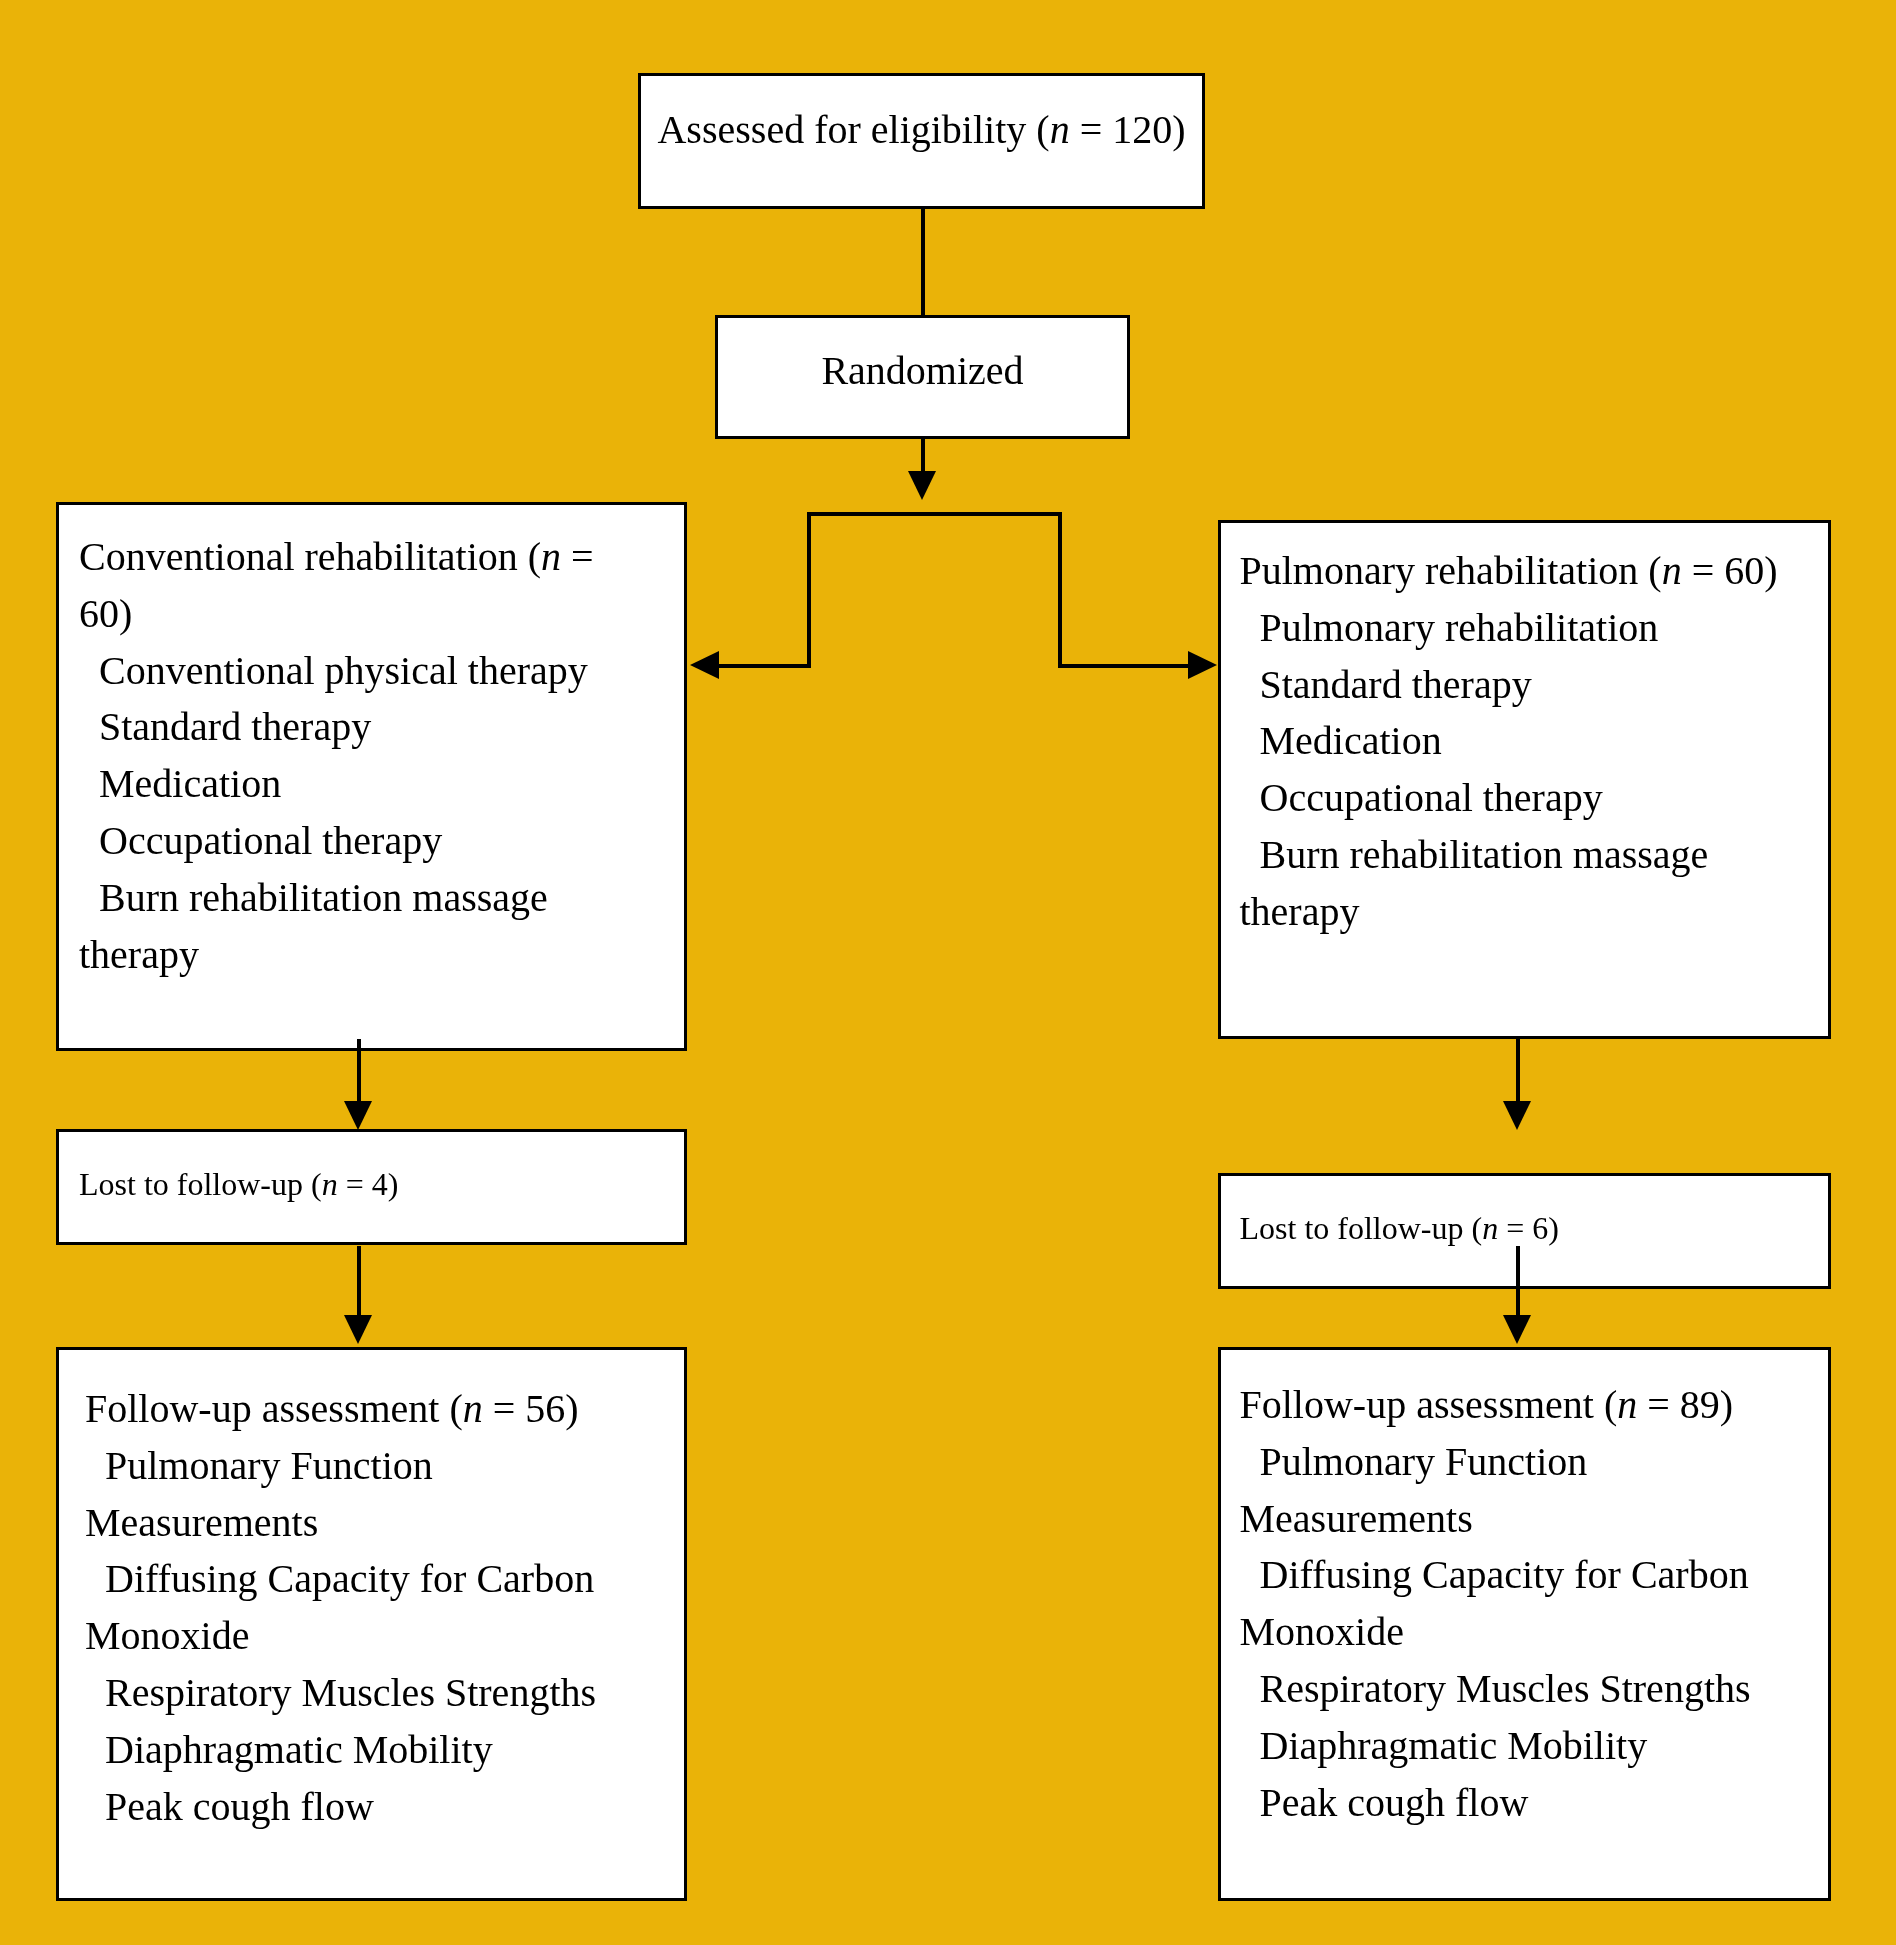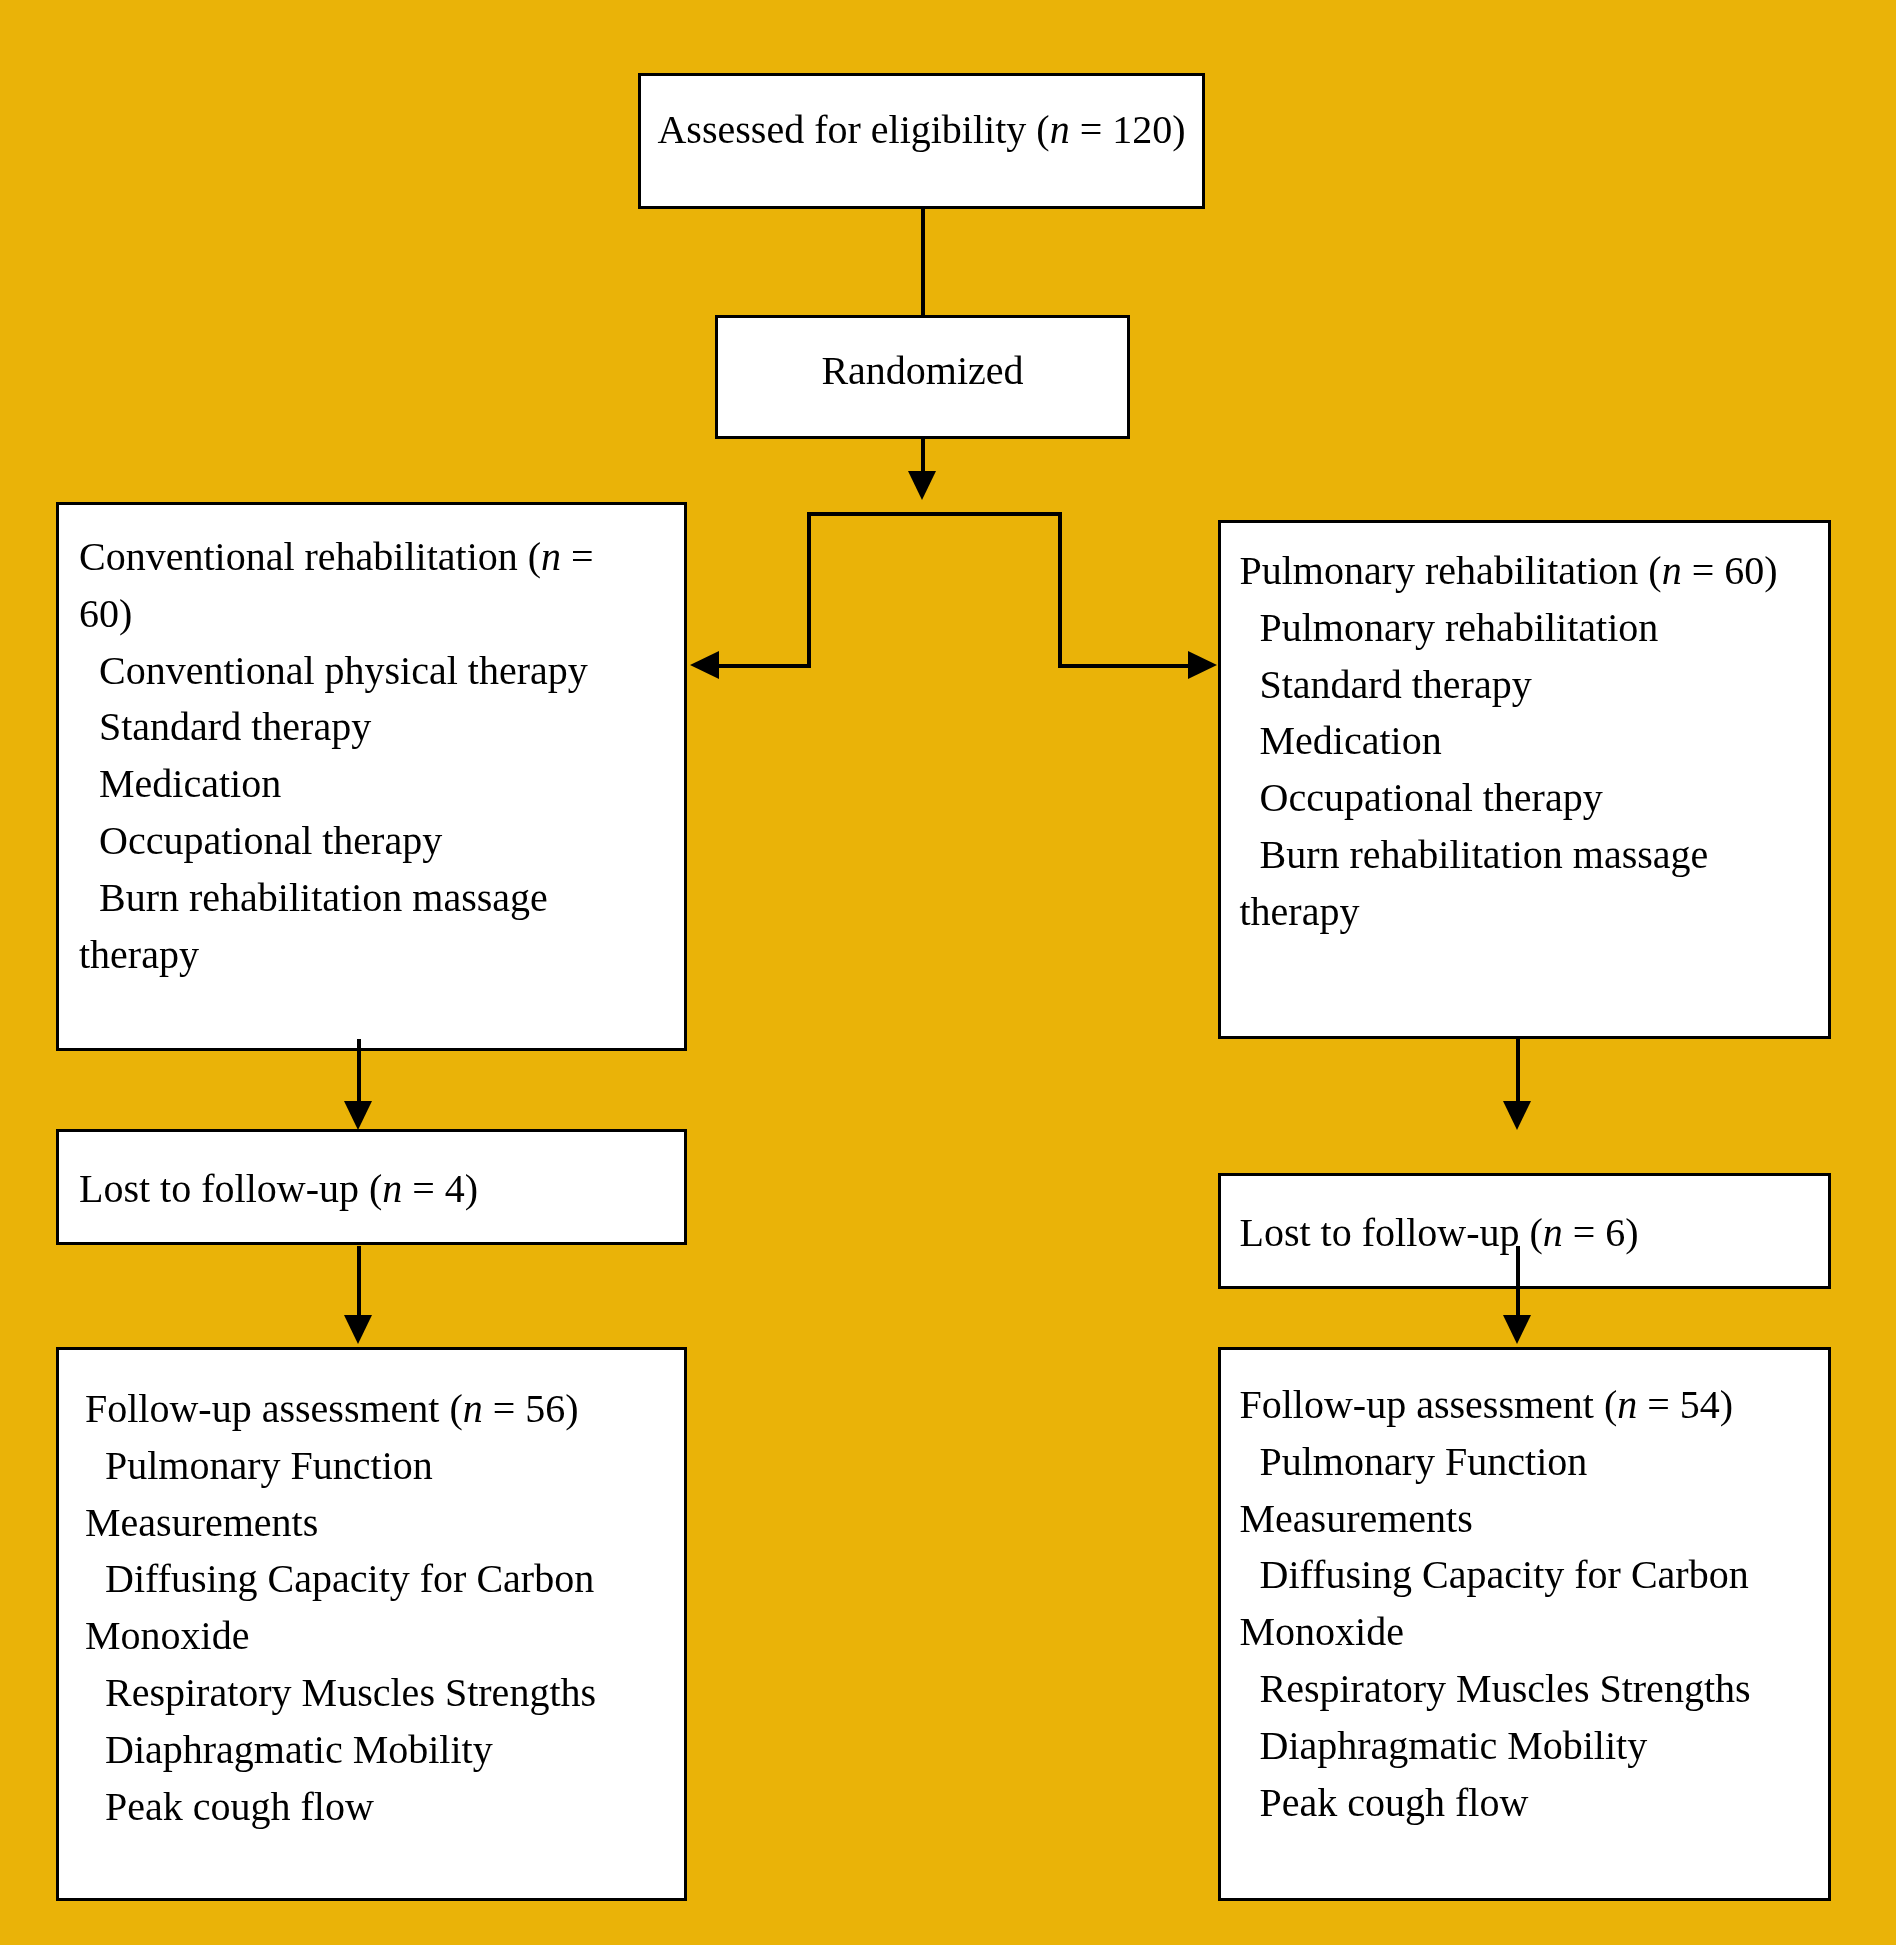--- a/index.html
+++ b/index.html
@@ -34,21 +34,21 @@
 
   
   .center-line {
     text-align: center;
     font-size: 40px;
     line-height: 1.1;
     white-space: nowrap;
   }
   .lead-line {
     text-align: left;
-    font-size: 40px;
+    font-size: 32px;
     line-height: 1.22;
   }
   .body-block {
     font-size: 40px;
     line-height: 1.42;
   }
   .body-block .just {
     text-align: justify;
     text-align-last: left;
   }
@@ -175,21 +175,21 @@
 
   <div class="fbox" style="left:1218px; top:1129px; width:613px; height:116px;margin-top:44px;">
     <div class="inner lead-line" style="top:33px; padding:0 18.5px;"><span>Lost to follow-up (</span><span class="ital">n</span><span> = 6)</span></div>
   </div>
 
   <div class="vline" style="left:1516px; top:1246px; height:69px;"></div>
   <div class="arrow-down" style="left:1503px; top:1315px;"></div>
 
   <div class="fbox" style="left:1218px; top:1347px; width:613px; height:554px;">
     <div class="inner body-block" style="top:27px; padding:0 18.5px;">
-      <div class="plain"><span>Follow-up assessment (</span><span class="ital">n</span><span> = 54)</span></div>
+      <div class="plain"><span>Follow-up assessment (</span><span class="ital">n</span><span> = 89)</span></div>
       <div class="plain"><span class="indent"></span><span>Pulmonary Function</span></div>
       <div class="plain"><span>Measurements</span></div>
       <div class="plain"><span class="indent"></span><span>Diffusing Capacity for Carbon</span></div>
       <div class="plain"><span>Monoxide</span></div>
       <div class="plain"><span class="indent"></span><span>Respiratory Muscles Strengths</span></div>
       <div class="plain"><span class="indent"></span><span>Diaphragmatic Mobility</span></div>
       <div class="plain"><span class="indent"></span><span>Peak cough flow</span></div>
     </div>
   </div>
 

